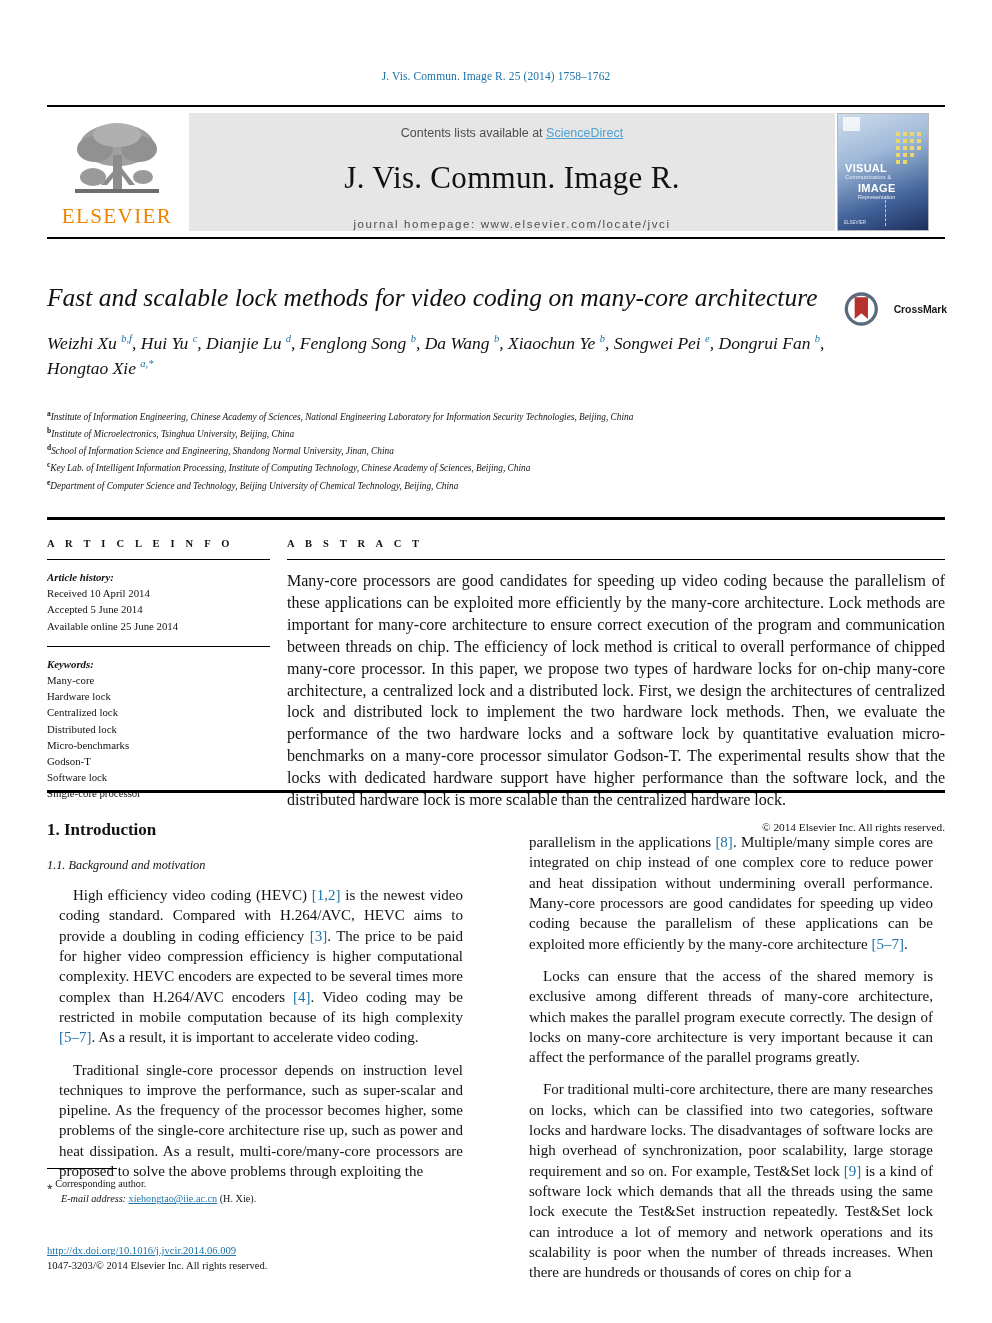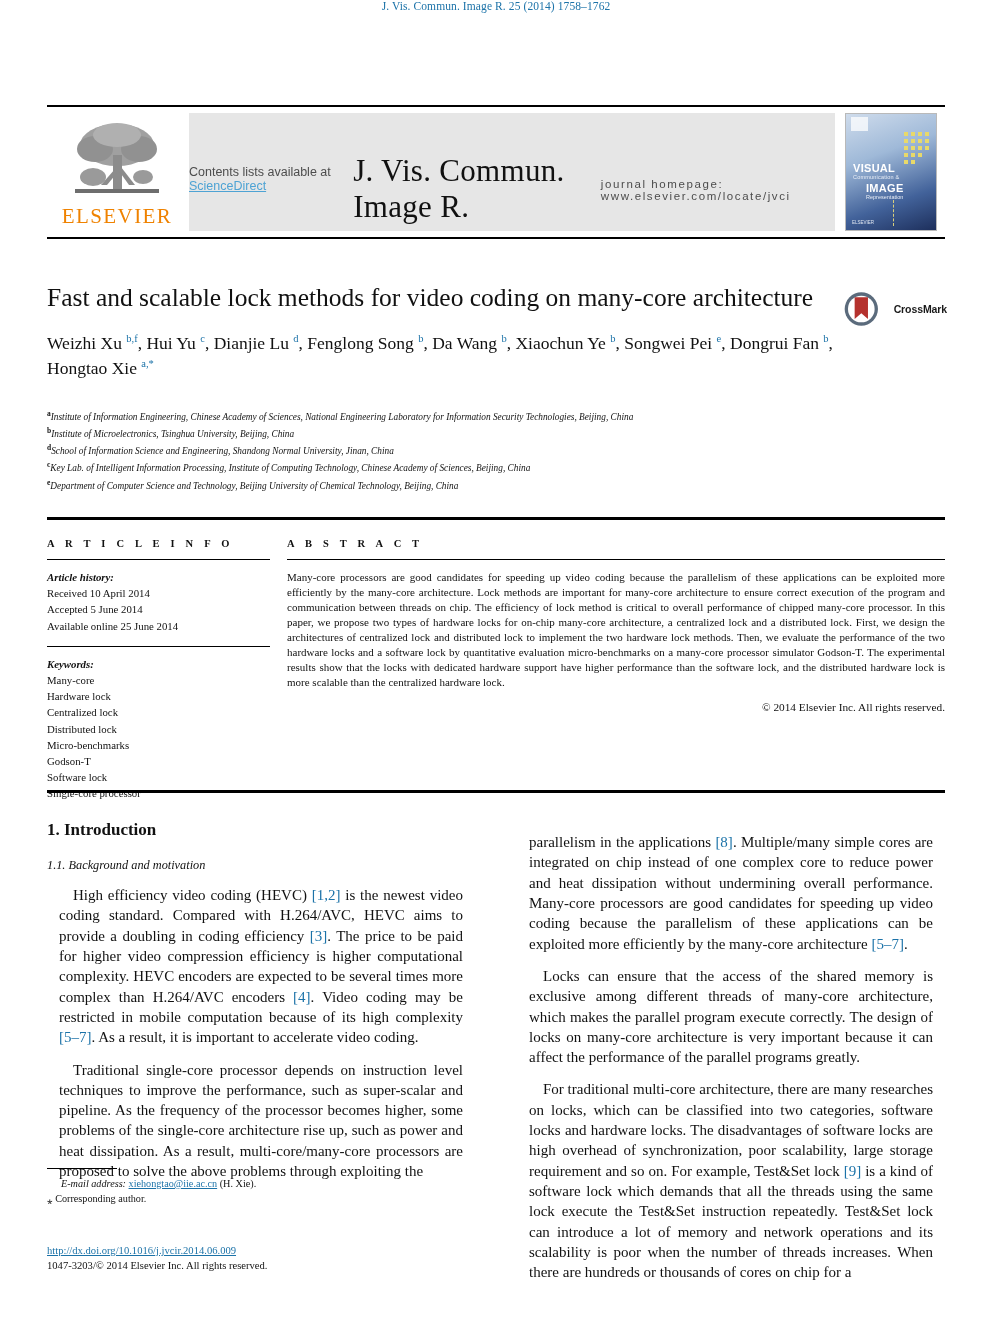--- a/index.html
+++ b/index.html
@@ -16,20 +16,21 @@
 
   .page { width:992px; height:1323px; position:relative; }
 
   
   .running-head {
     text-align:center;
     color:#1b72a8;
     font-family:"Liberation Serif", serif;
     font-size:11.5px;
     letter-spacing:0.1px;
+    padding-top:70px;
   }
 
   
   .masthead {
     position:absolute;
     left:47px; top:105px;
     width:898px; height:134px;
     border-top:2.5px solid #000;
     border-bottom:2.5px solid #000;
   }
@@ -47,21 +48,21 @@
     color:#ef8200;
     font-size:21px;
     letter-spacing:1.4px;
     margin-top:1px;
   }
 
   .journal-band {
     flex:1;
     background:#e6e6e6;
     margin:6px 2px 6px 2px;
-    display:flex; flex-direction:row;
+    display:flex; flex-direction:column;
     align-items:center; justify-content:flex-start;
     padding-top:13px;
   }
   .contents-line {
     font-family:"Liberation Sans", sans-serif;
     font-size:12.5px;
     color:#4d4d4d;
   }
   .contents-line .sd { color:#4ea3d4; }
   .journal-title {
@@ -74,21 +75,21 @@
   .homepage-line {
     font-family:"Liberation Sans", sans-serif;
     font-size:11.5px;
     color:#4d4d4d;
     letter-spacing:1.6px;
     margin-top:22px;
   }
 
   .cover-block {
     width:108px;
-    display:flex; align-items:center; justify-content:center;
+    display:flex; align-items:center; 
   }
   .cover-img {
     width:92px; height:118px;
     border:1px solid #b9b9b9;
     position:relative;
     overflow:hidden;
     background:linear-gradient(160deg,#cfdcec 0%,#9fb9d8 35%,#42629a 72%,#1d2f5c 100%);
   }
   .cover-chk { position:absolute; width:4px; height:4px; background:#e8d96a; }
   .cover-txt1 {
@@ -119,21 +120,21 @@
     position:absolute; left:47px; top:86px; width:1px; height:26px;
     border-left:1px dashed #d9cf7a;
   }
   .cover-foot {
     position:absolute; left:6px; bottom:5px;
     color:#dfe6f0; font-size:4.5px;
     font-family:"Liberation Sans", sans-serif;
   }
 
   
-  .title-wrap { position:absolute; left:47px; top:283px; width:790px; }
+  .title-wrap { position:absolute; left:47px; top:283px; width:790px;font-style:italic; }
   .paper-title {
     font-family:"Liberation Serif", serif;
     font-size:25.5px;
     line-height:1.19;
     color:#111;
     font-weight:normal;
     margin:0;
   }
   .authors {
     font-family:"Liberation Serif", serif;
@@ -191,21 +192,21 @@
     font-size:10.8px; color:#111; line-height:1.5;
   }
   .info-group .val {
     font-family:"Liberation Serif", serif;
     font-size:10.8px; color:#111; line-height:1.5;
   }
   .kw-rule { width:223px; height:1px; background:#000; margin-top:12px; }
 
   .abs-body {
     font-family:"Liberation Serif", serif;
-    font-size:11px;
+    font-size:16px;
     line-height:1.37;
     text-align:justify;
     color:#111;
     margin-top:10px;
   }
   .abs-copy {
     font-family:"Liberation Serif", serif;
     font-size:11.3px;
     text-align:right;
     margin-top:10px;
@@ -395,25 +396,25 @@
     </div>
     <div class="bcol">
       <p class="para" style="text-indent:0">parallelism in the applications <span class="ref">[8]</span>. Multiple/many simple cores are integrated on chip instead of one complex core to reduce power and heat dissipation without undermining overall performance. Many-core processors are good candidates for speeding up video coding because the parallelism of these applications can be exploited more efficiently by the many-core architecture <span class="ref">[5–7]</span>.</p>
       <p class="para cont">Locks can ensure that the access of the shared memory is exclusive among different threads of many-core architecture, which makes the parallel program execute correctly. The design of locks on many-core architecture is very important because it can affect the performance of the parallel programs greatly.</p>
       <p class="para cont">For traditional multi-core architecture, there are many researches on locks, which can be classified into two categories, software locks and hardware locks. The disadvantages of software locks are high overhead of synchronization, poor scalability, large storage requirement and so on. For example, Test&amp;Set lock <span class="ref">[9]</span> is a kind of software lock which demands that all the threads using the same lock execute the Test&amp;Set instruction repeatedly. Test&amp;Set lock can introduce a lot of memory and network operations and its scalability is poor when the number of threads increases. When there are hundreds or thousands of cores on chip for a</p>
     </div>
   </div>
 
   <div class="footnote-area">
     <div class="fn-rule"></div>
+    <div class="fn-line">⁎ Corresponding author.</div>
     <div class="fn-line" style="padding-left:14px">
       <span class="it">E-mail address:</span>
       <a class="fn-mail" href="#">xiehongtao@iie.ac.cn</a><span> (H. Xie).</span>
     </div>
-    <div class="fn-line">⁎ Corresponding author.</div>
   </div>
 
   <div class="bottom-area">
     <a class="doi" href="#">http://dx.doi.org/10.1016/j.jvcir.2014.06.009</a>
     <div class="issn">1047-3203/© 2014 Elsevier Inc. All rights reserved.</div>
   </div>
 
 </div>
 
 </body></html>

